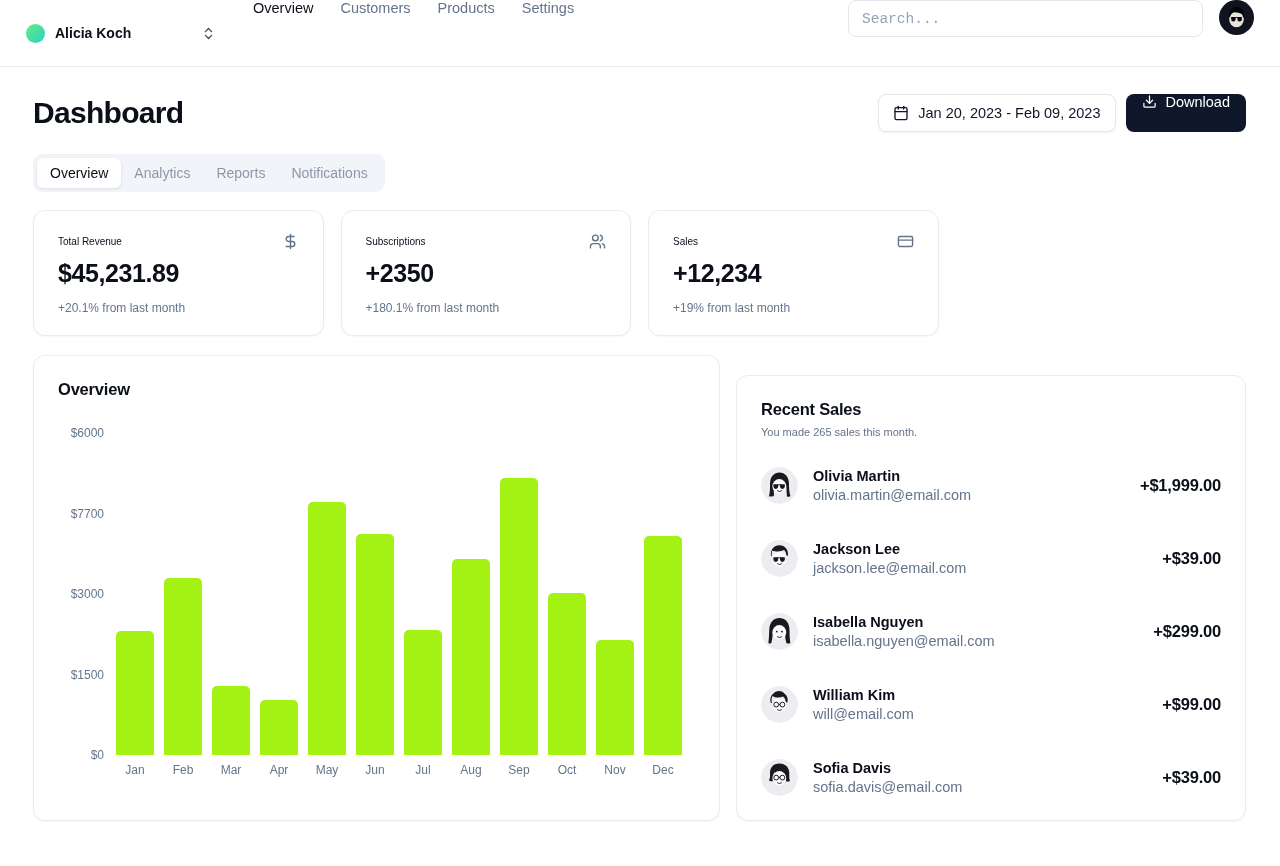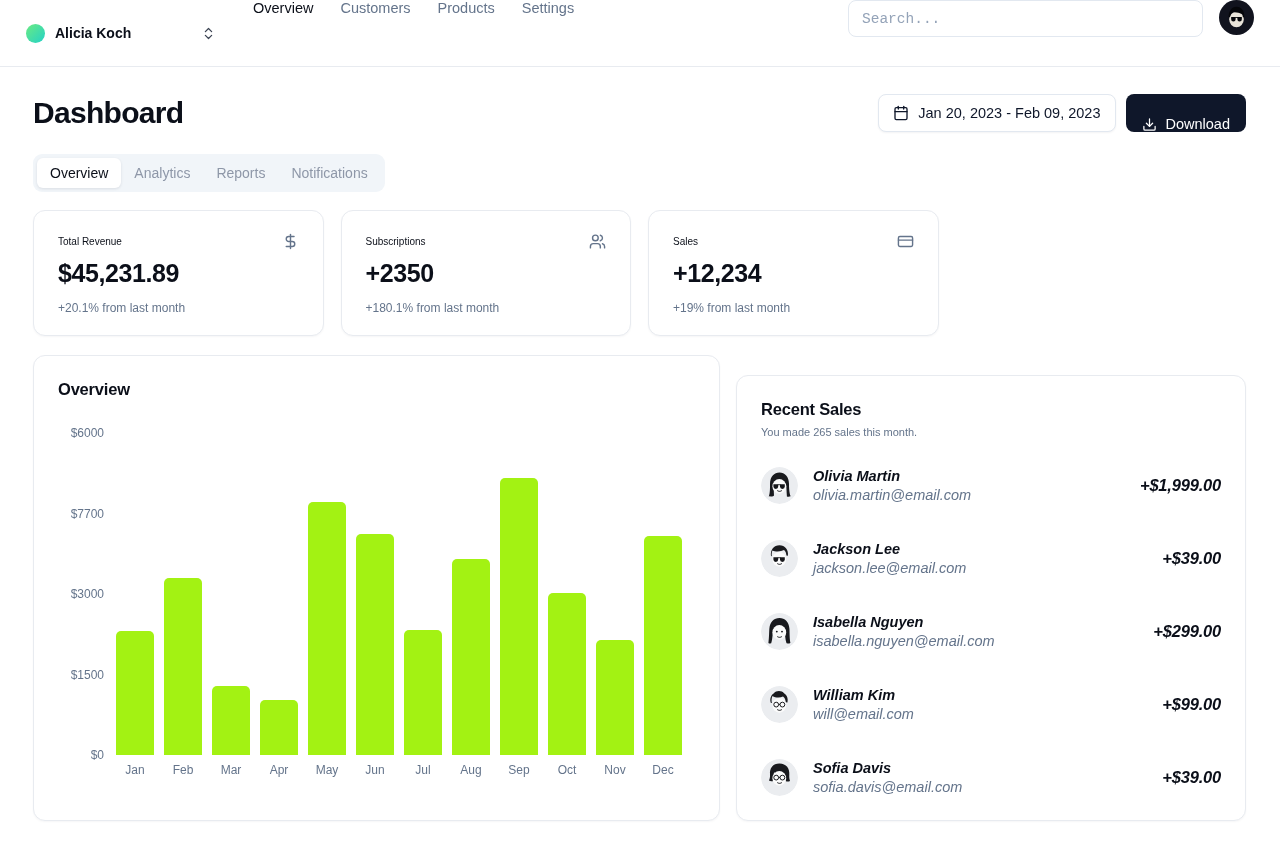--- a/index.html
+++ b/index.html
@@ -30,21 +30,21 @@
   
   .main { padding: 27px 34px 0 33px; }
   .page-head { display: flex; justify-content: space-between; align-items: center; }
   .page-title { font-size: 30px; font-weight: 700; letter-spacing: -0.7px; }
   .actions { display: flex; gap: 10px; }
   .date-btn { height: 38px; display: flex; align-items: center; gap: 9px; padding: 0 14px;
     background: #fff; border: 1px solid #e2e8f0; border-radius: 8px; cursor: pointer;
     font-family: inherit; font-size: 14.5px; font-weight: 500; color: #0f172a;
     box-shadow: 0 1px 2px rgba(16,24,40,.05); }
   .date-btn svg { width: 16px; height: 16px; stroke: #0f172a; }
-  .download-btn { height: 38px; display: flex; align-items: flex-end; gap: 9px; padding: 0 16px;
+  .download-btn { height: 38px; display: flex; align-items: flex-start; gap: 9px; padding: 0 16px;
     background: #0f172a; color: #fff; border: none; border-radius: 8px; cursor: pointer;
     font-family: inherit; font-size: 14.5px; font-weight: 500; }
   .download-btn svg { width: 15px; height: 15px; stroke: #fff; }
 
   .tabs { margin-top: 22px; display: inline-flex; background: #f1f5f9; border-radius: 9px;
     padding: 4px; }
   .tab { border: none; background: none; padding: 7px 13px; border-radius: 6px;
     font-family: inherit; font-size: 14px; font-weight: 500; color: #8e97a8; cursor: pointer; }
   .tab.active { background: #fff; color: #0b0f19; box-shadow: 0 1px 3px rgba(16,24,40,.1); }
 
@@ -73,21 +73,21 @@
     display: flex; align-items: flex-end; }
   .slot { flex: 1; display: flex; justify-content: center; align-items: flex-end; height: 100%; }
   .bar { width: 38px; border-radius: 5px 5px 0 0; }
   .x-axis { margin-left: 53px; margin-right: 8px; display: flex; margin-top: 8px; }
   .xtick { flex: 1; text-align: center; font-size: 12px; color: #64748b; }
 
   
   .sales-card { padding: 24px; margin-top: 20px; }
   .sales-sub { margin-top: 7px; font-size: 11px; color: #64748b; }
   .sales-list { margin-top: 29px; display: flex; flex-direction: column; gap: 36px; }
-  .sale-row { display: flex; align-items: center; gap: 15px; font-style: italic; }
+  .sale-row { display: flex; align-items: center; gap: 15px; }
   .avatar { width: 37px; height: 37px; border-radius: 50%; overflow: hidden; flex: none; }
   .avatar svg { display: block; width: 37px; height: 37px; }
   .sale-name { font-size: 14.5px; font-weight: 600; }
   .sale-email { font-size: 14.5px; color: #64748b; margin-top: 3px; }
   .sale-amount { margin-left: auto; font-size: 16.5px; font-weight: 600; letter-spacing: -0.2px; }
 </style>
 </head>
 <body>
 
 <header class="topnav">

